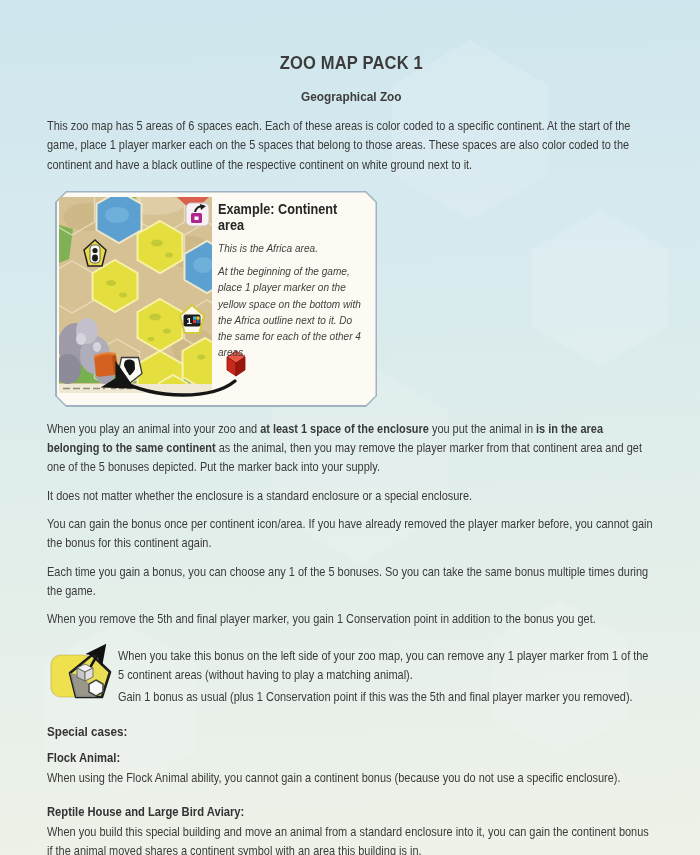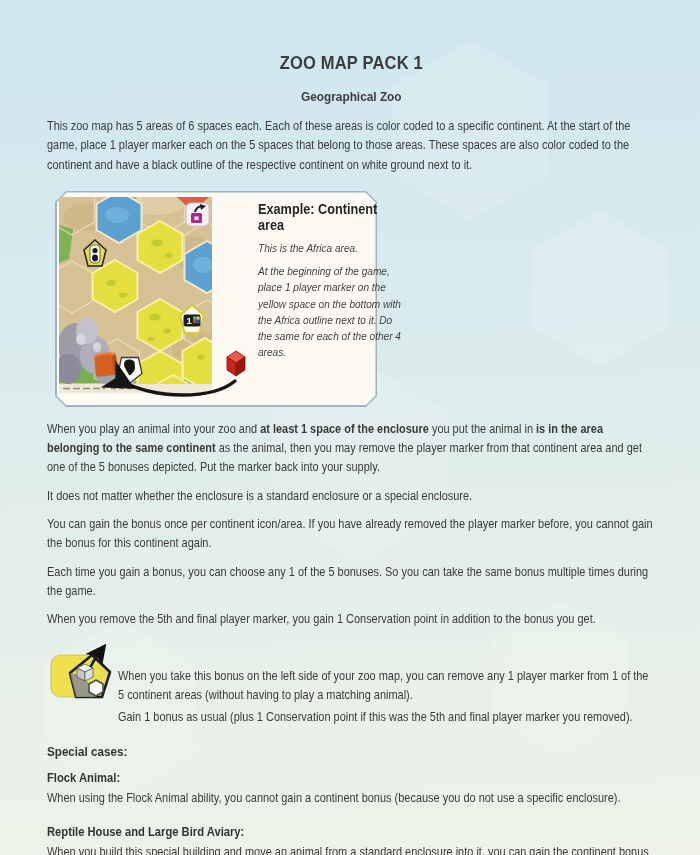--- a/index.html
+++ b/index.html
@@ -18,29 +18,29 @@
   p{font-size:12.6px;line-height:19.3px;margin:9px 0 0 0;}
   p.first{margin-top:13px;}
   b{font-weight:bold;}
   
   .ex-wrap{position:relative;margin:16px 0 0 8px;width:322px;height:216px;}
   .ex-border{position:absolute;inset:0;background:#9db3c1;
     clip-path:polygon(11px 0,calc(100% - 11px) 0,100% 11px,100% calc(100% - 11px),calc(100% - 11px) 100%,11px 100%,0 calc(100% - 11px),0 11px);}
   .ex-inner{position:absolute;inset:1.5px;background:#fcfaf2;
     clip-path:polygon(10px 0,calc(100% - 10px) 0,100% 10px,100% calc(100% - 10px),calc(100% - 10px) 100%,10px 100%,0 calc(100% - 10px),0 10px);}
   .ex-map{position:absolute;left:4px;top:6px;}
-  .ex-col{position:absolute;left:163px;top:10px;width:147px;margin-left:40px;}
+  .ex-col{position:absolute;left:163px;top:10px;width:147px;}
   .ex-head{font-size:14.6px;font-weight:bold;color:#262626;margin:0;}
   .ex-note{font-size:11.6px;font-style:italic;line-height:16.2px;color:#3f3f3f;margin:7px 0 0 0;}
   .ex-cube{position:absolute;left:168px;top:158px;}
   .ex-arrow{position:absolute;left:40px;top:168px;pointer-events:none;}
   
   .bonus-row{display:flex;margin-top:13px;align-items:flex-start;}
   .bonus-icon{flex:0 0 64px;margin-left:2px;}
-  .bonus-text{margin-left:5px;flex:1;margin-top:20px;}
+  .bonus-text{margin-left:5px;flex:1;}
   .bonus-text p{margin-top:3px;}
   .bonus-text p.bt1{margin-top:4px;}
   .h3{font-size:13.4px;font-weight:bold;margin:17px 0 0 0;color:#333;}
   .h4{font-size:12.9px;font-weight:bold;margin:11px 0 0 0;color:#333;}
   .h4 + p{margin-top:4px;}
 </style>
 </head>
 <body>
 
 <svg class="bg-hexes" width="700" height="855" viewBox="0 0 700 855">

